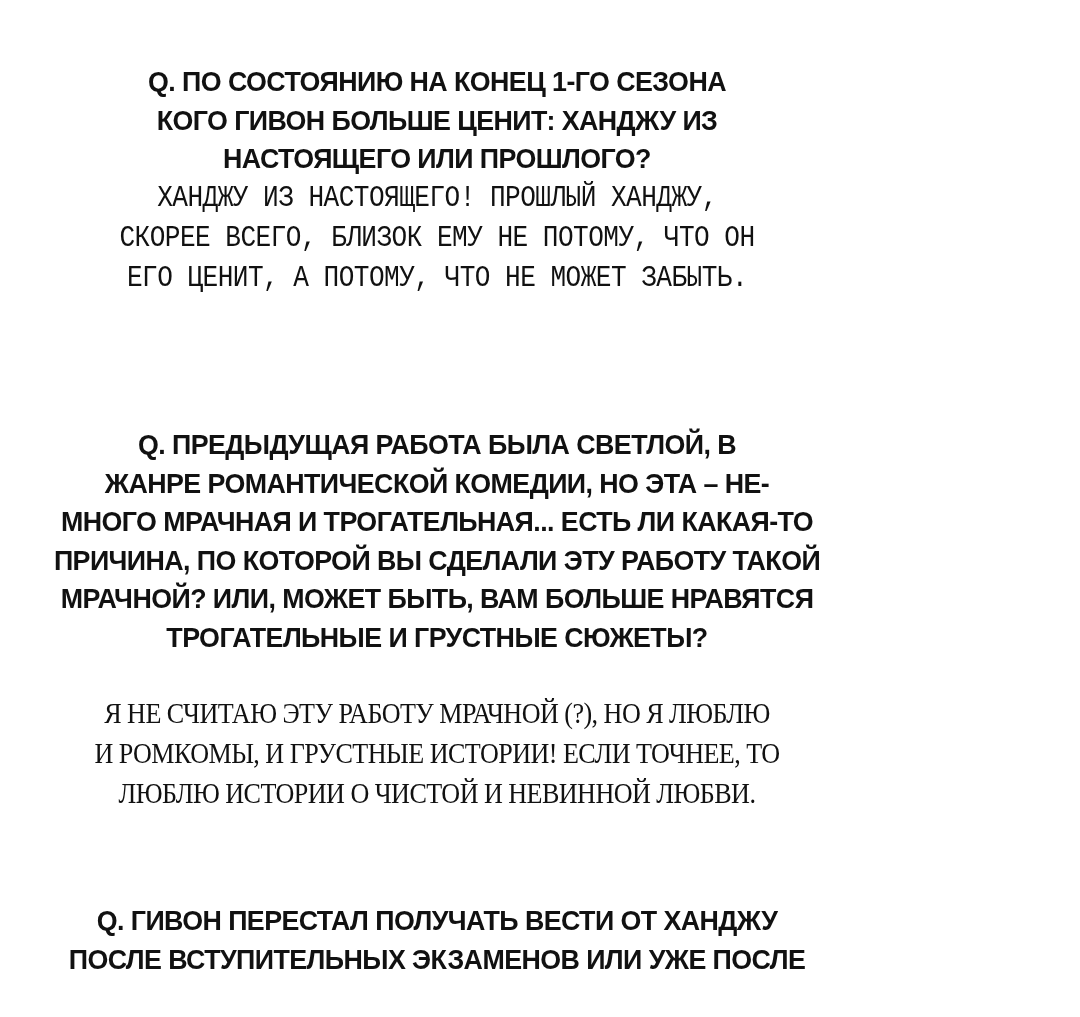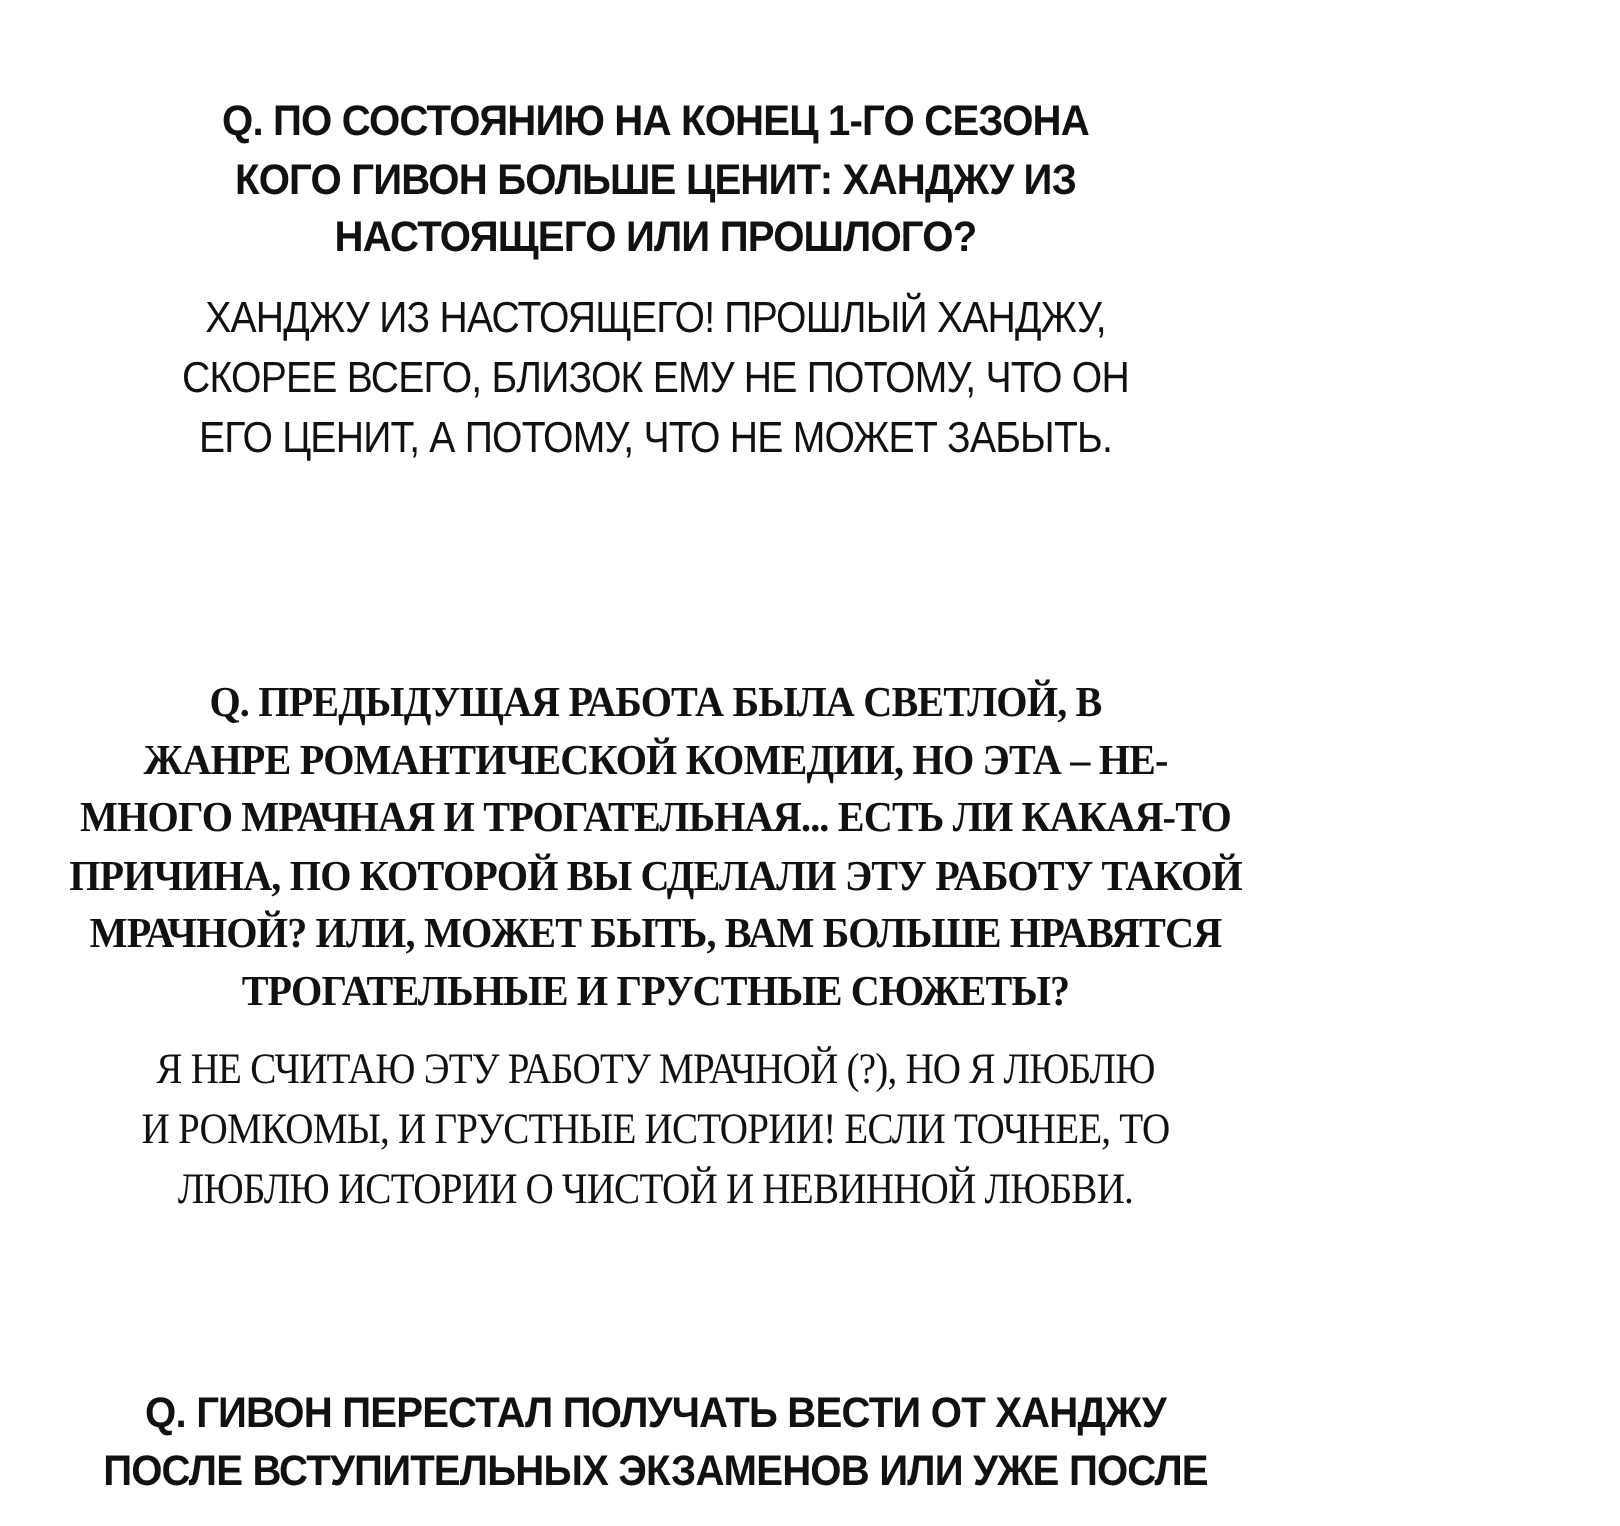--- a/index.html
+++ b/index.html
@@ -34,24 +34,24 @@
       transform: scaleX(0.94);
     }
     .a .line {
       font-weight: normal;
       font-size: 29px;
       line-height: 40px;
       letter-spacing: -0.6px;
       transform: scaleX(0.9);
     }
     #q1 { top: 62px; }
-    #a1 { top: 192px; }
-    #q2 { top: 450px; font-family: Liberation Serif, serif; }
+    #a1 { top: 179px; font-family: Liberation Mono, monospace; }
+    #q2 { top: 425px; }
     #a2 { top: 693px; font-family: Liberation Serif, serif; }
-    #q3 { top: 923px; }
+    #q3 { top: 901px; }
   </style>
 </head>
 <body>
 
 <div class="block q" id="q1">
   <span class="line">Q. ПО СОСТОЯНИЮ НА КОНЕЦ 1-ГО СЕЗОНА</span>
   <span class="line">КОГО ГИВОН БОЛЬШЕ ЦЕНИТ: ХАНДЖУ ИЗ</span>
   <span class="line">НАСТОЯЩЕГО ИЛИ ПРОШЛОГО?</span>
 </div>
 

